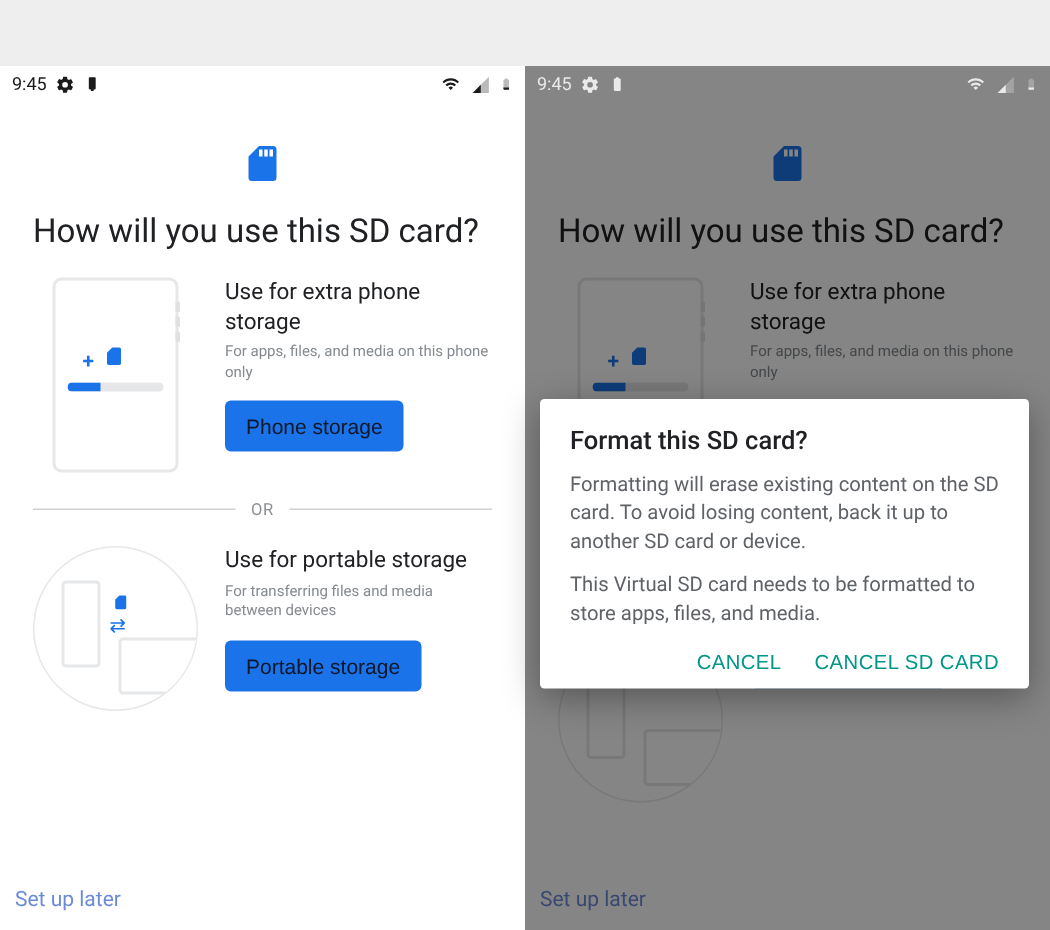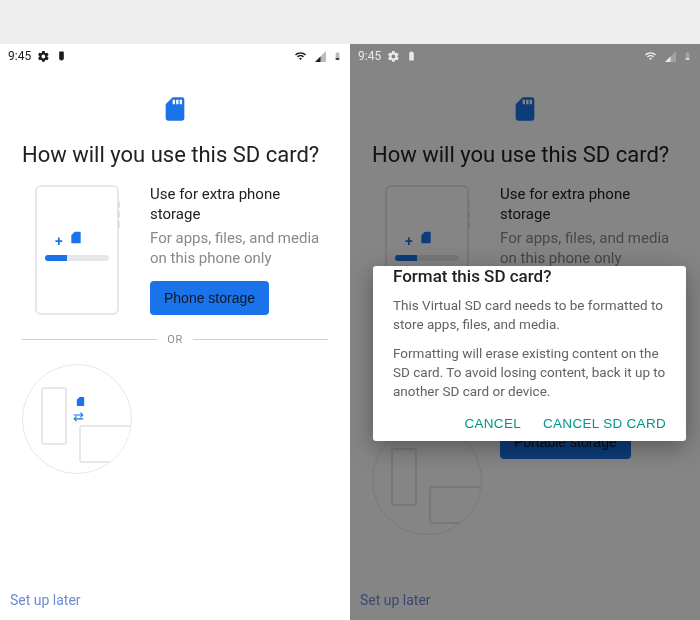--- a/index.html
+++ b/index.html
@@ -12,36 +12,36 @@
   .status-left, .status-right { display: flex; align-items: center; gap: 6px; }
   .status svg { display: block; }
   
   .content { flex: 1; padding: 10px 22px 0 22px; position: relative; z-index: 1; }
   .hero { display: flex; justify-content: center; margin: 14px 0 16px 0; }
   .title { font-size: 22px; font-weight: 400; color: #202124; margin-bottom: 18px; }
   .option { display: flex; gap: 18px; }
   .illus { width: 110px; flex: 0 0 110px; display: flex; justify-content: center; }
   .opt-body { flex: 1; }
   .opt-title { font-size: 15px; color: #202124; margin-bottom: 4px; line-height: 1.3; }
-  .opt-desc { font-size: 15px; color: #848a8f; line-height: 1.35; margin-bottom: 12px; }
+  .opt-desc { font-size: 10px; color: #848a8f; line-height: 1.35; margin-bottom: 12px; }
   .btn { display: inline-block; background: #1a73e8; color: #0f172a; font-size: 14px; padding: 9px 14px; border-radius: 4px; border: none; cursor: pointer; }
   .sep { display: flex; align-items: center; margin: 18px 0 18px 0; }
   .sep-line { flex: 1; height: 1px; background: #d0d0d0; }
   .sep-label { font-size: 11px; color: #8a8f94; padding: 0 10px; letter-spacing: 0.5px; }
   .later { position: absolute; left: 10px; bottom: 56px; color: #6b8bd6; font-size: 14px; z-index: 1; }
   
   .navbar { position: absolute; bottom: 0; left: 0; right: 0; height: 44px; display: flex; align-items: center; justify-content: space-around; z-index: 10; }
   .navbtn { width: 80px; display: flex; justify-content: center; }
   .phone.light .navbtn svg { fill: #5f6368; }
   .phone.dimmed .navbar { z-index: 10; }
   .phone.dimmed .navbtn svg { fill: #d8d8d8; }
   .phone.dimmed .status { z-index: 10; color: #eaeaea; }
   .phone.dimmed .status svg path, .phone.dimmed .status svg rect, .phone.dimmed .status svg polygon { fill: #eaeaea; }
   
-  .dialog { position: absolute; left: 23px; right: 14px; top: 222px; background: #fff; border-radius: 3px; box-shadow: 0 6px 24px rgba(0,0,0,0.35); padding: 0 20px 10px 20px; z-index: 20; }
+  .dialog { position: absolute; left: 10px; right: 14px; top: 222px; background: #fff; border-radius: 3px; box-shadow: 0 6px 24px rgba(0,0,0,0.35); padding: 18px 20px 10px 20px; z-index: 20; }
   .dlg-title { font-size: 17px; font-weight: 500; color: #202124; margin-bottom: 10px; }
   .dlg-text { font-size: 13.5px; color: #5f6368; line-height: 1.4; margin-bottom: 10px; }
   .dlg-actions { display: flex; justify-content: flex-end; gap: 22px; padding-top: 6px; }
   .dlg-btn { color: #009688; font-size: 13.5px; font-weight: 500; letter-spacing: 0.3px; background: none; border: none; cursor: pointer; }
   
   .ill-phone-rect { width: 84px; height: 130px; border: 2px solid #e6e7e9; border-radius: 6px; position: relative; background: #fff; }
   .ill-phone-rect .dots { position: absolute; right: -3px; top: 14px; width: 3px; }
   .ill-phone-rect .dots span { display:block; width:3px; height:7px; background:#e0e1e3; margin-bottom:3px; border-radius:1px;}
   .ill-sd-mini { position: absolute; left: 32px; top: 42px; }
   .ill-plus { position: absolute; left: 18px; top: 46px; color: #1a73e8; font-size: 14px; font-weight: 600; }
@@ -136,20 +136,25 @@
         <div class="illus">
           <div class="ill-circle">
             <div class="ill-dev-a"></div>
             <span class="ill-sd-tiny"><svg width="11" height="13" viewBox="0 0 24 24">
                   <path fill="#1a73e8" d="M18 2h-8L4 8v12a2 2 0 0 0 2 2h12a2 2 0 0 0 2-2V4a2 2 0 0 0-2-2z"></path>
                 </svg></span>
             <span class="ill-arrows">⇄</span>
             <div class="ill-dev-b"></div>
           </div>
         </div>
+        <div class="opt-body">
+          <div class="opt-title">Use for portable storage</div>
+          <div class="opt-desc">For transferring files and media between devices</div>
+          <button class="btn">Portable storage</button>
+        </div>
       </div>
     </div>
 
     <a class="later">Set up later</a>
 
     <div class="navbar">
       <div class="navbtn">
           <svg width="18" height="18" viewBox="0 0 24 24">
             <path d="M17 4v16L5 12z"></path>
           </svg>
@@ -246,22 +251,22 @@
         <div class="opt-body">
           <button class="btn">Portable storage</button>
         </div>
       </div>
     </div>
 
     <a class="later">Set up later</a>
 
     <div class="dialog">
       <div class="dlg-title">Format this SD card?</div>
+      <div class="dlg-text">Formatting will erase existing content on the SD card. To avoid losing content, back it up to another SD card or device.</div>
       <div class="dlg-text">This Virtual SD card needs to be formatted to store apps, files, and media.</div>
-      <div class="dlg-text">Formatting will erase existing content on the SD card. To avoid losing content, back it up to another SD card or device.</div>
       <div class="dlg-actions">
         <button class="dlg-btn">CANCEL</button>
         <button class="dlg-btn">CANCEL SD CARD</button>
       </div>
     </div>
 
     <div class="navbar">
       <div class="navbtn">
           <svg width="18" height="18" viewBox="0 0 24 24">
             <path d="M17 4v16L5 12z"></path>

